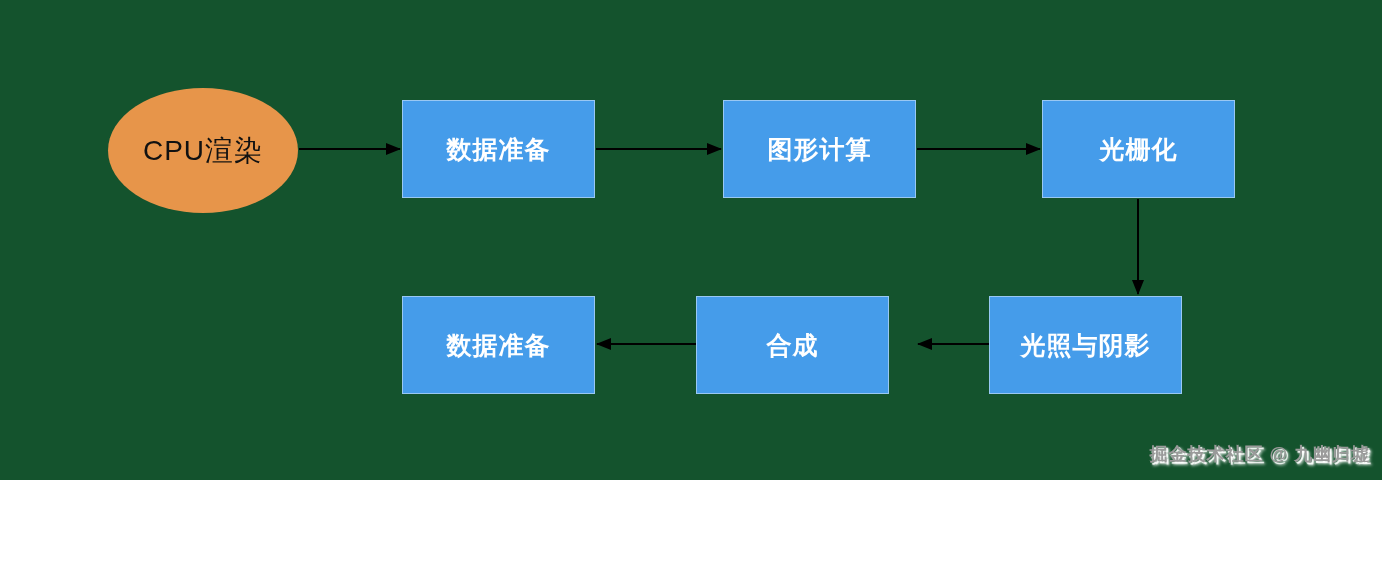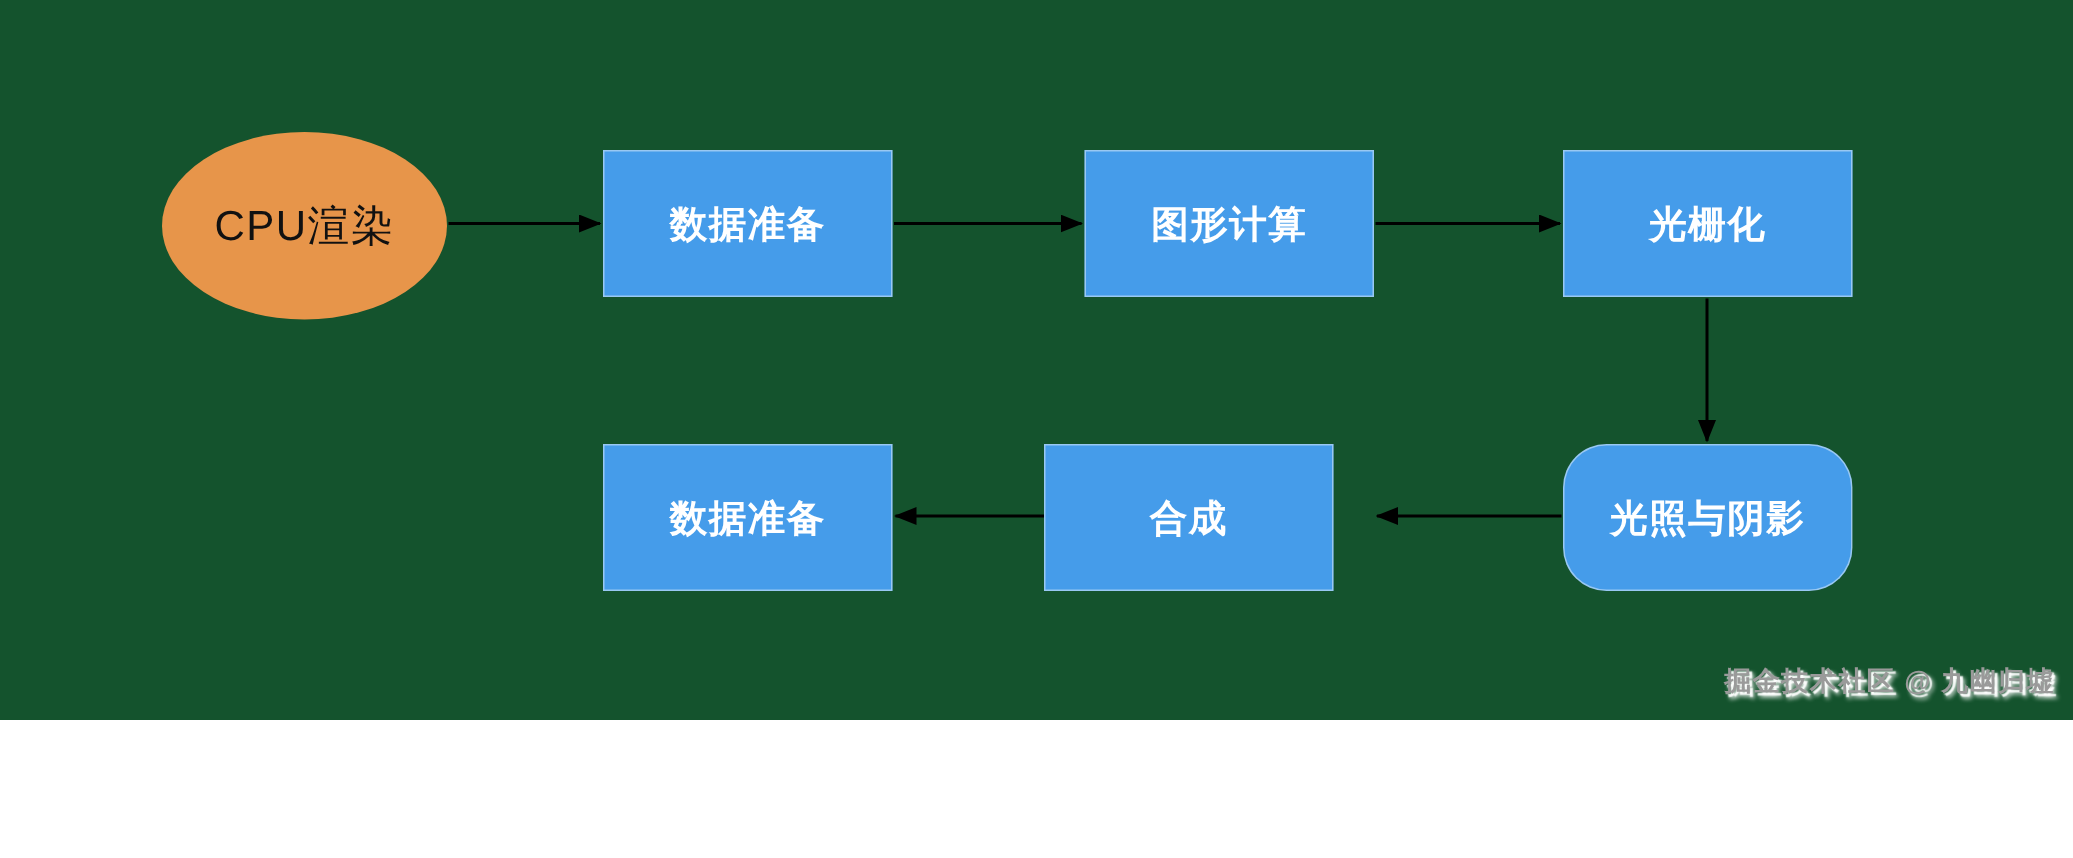--- a/index.html
+++ b/index.html
@@ -49,21 +49,21 @@
     background: var(--start-fill, #E7954A);
     border-radius: 50%;
     color: var(--start-text, #111111);
     font-size: 28px;
     font-weight: 500;
     letter-spacing: 1px;
   }
   .pos-r1c1 { left: 402px; top: 100px; }
   .pos-r1c2 { left: 723px; top: 100px; }
   .pos-r1c3 { left: 1042px; top: 100px; }
-  .pos-r2c3 { left: 1042px; top: 296px; border-radius: 29px; }
+  .pos-r2c3 { left: 989px; top: 296px; }
   .pos-r2c2 { left: 696px; top: 296px; }
   .pos-r2c1 { left: 402px; top: 296px; }
   .watermark {
     position: absolute;
     right: 12px;
     bottom: 14px;
     font-size: 18px;
     font-weight: bold;
     letter-spacing: 1px;
     color: var(--watermark-color, #9a9a9a);

